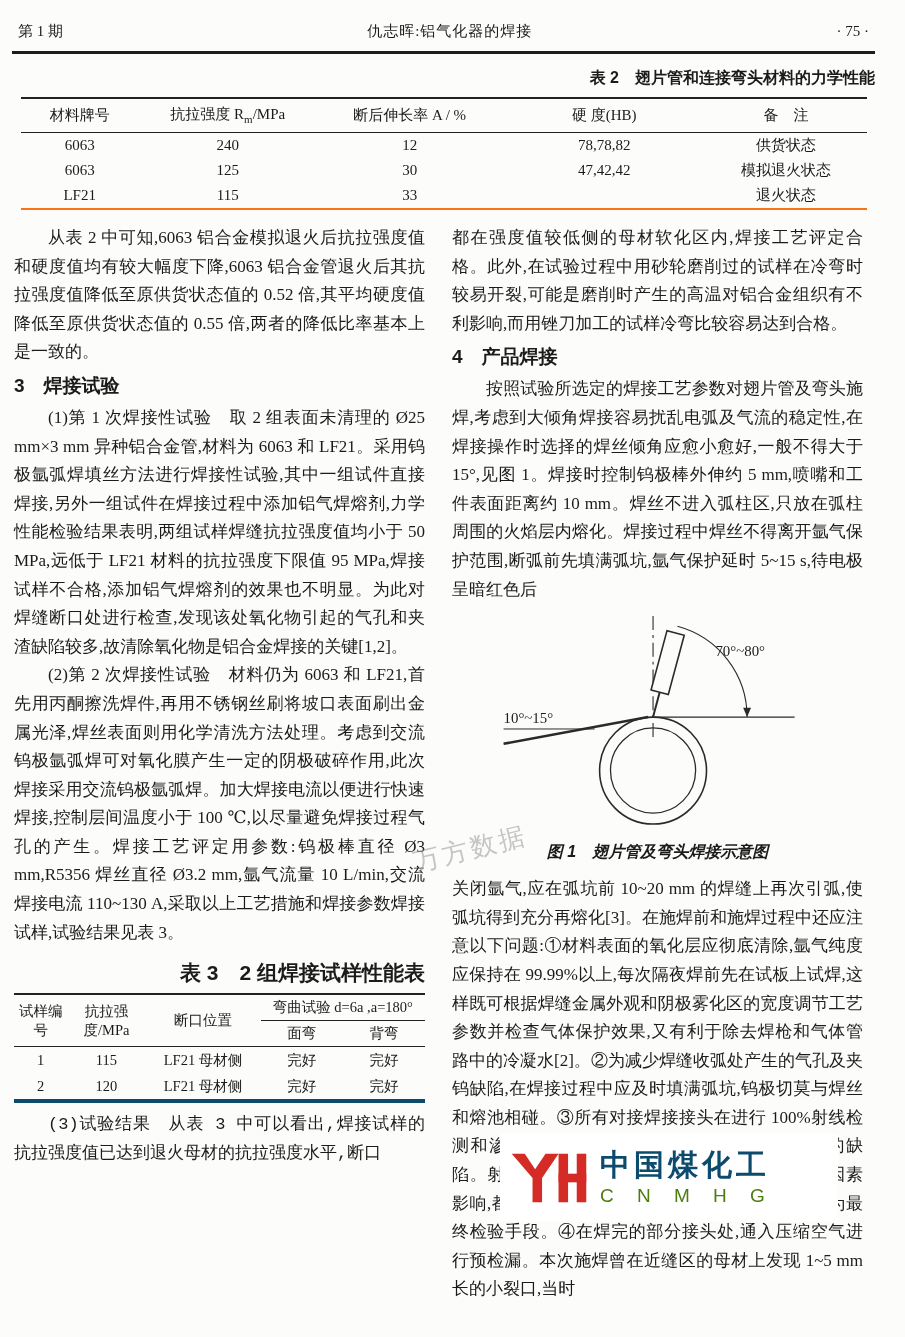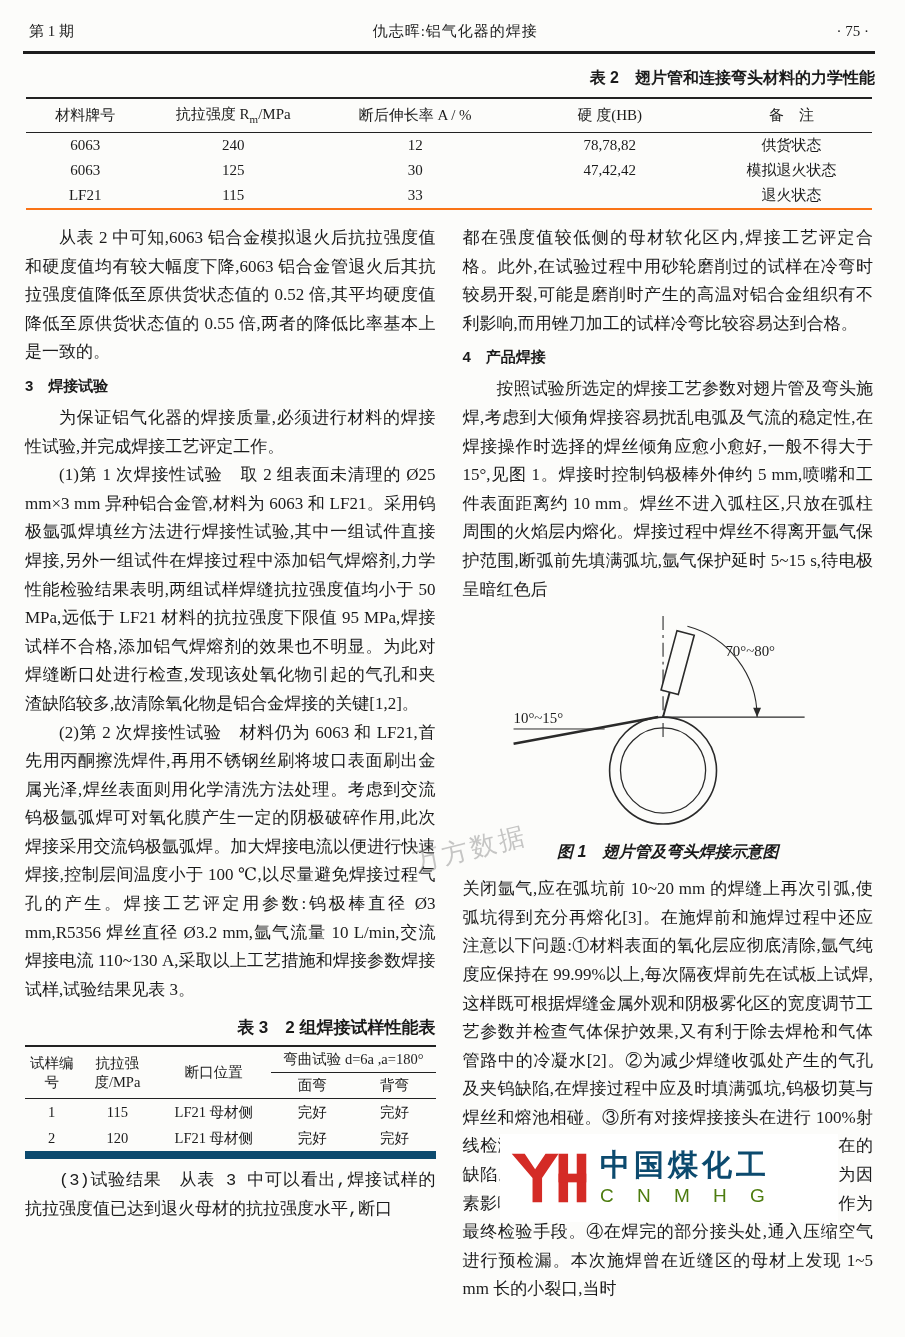--- a/index.html
+++ b/index.html
@@ -1,21 +1,21 @@
 <!DOCTYPE html>
 <html><head>
 <meta charset="utf-8">
 <style>
   * { margin:0; padding:0; box-sizing:border-box; }
   html,body { background:#d8d8d8; }
   .page {
     position:relative; width:905px; height:1337px; margin:0 auto;
     background:#fcfcfa; color:#1b1b1b; overflow:hidden;
     font-family:"Liberation Serif","DejaVu Serif",serif;
-    padding:18px 30px 0 23px;
+    padding:18px 30px 0 12px;
   }
   
   .pg-header { display:flex; justify-content:space-between; align-items:baseline;
     font-size:15px; padding:4px 6px 0 6px; }
   .pg-header .c { letter-spacing:1px; }
   .head-rule { border-top:3px solid #1d1d1d; margin:10px 0 14px 0; }
 
   
   .tbl-caption { text-align:right; font-family:"Liberation Sans","DejaVu Sans",sans-serif;
     font-weight:bold; font-size:16px; margin-bottom:8px; }
@@ -26,30 +26,30 @@
   .t2 td { padding:3px 4px; text-align:center; }
   sub { font-size:11px; }
 
   
   .columns { display:flex; gap:27px; padding:14px 2px 0 2px; }
   .col { width:411px; }
   .col p { font-size:17px; line-height:28.6px; text-align:justify; }
   .indent { text-indent:2em; }
   .h-sec, .h-sub {
     font-family:"Liberation Sans","DejaVu Sans",sans-serif; font-weight:bold;
-    font-size:15px; line-height:28px; margin:5px 0 4px 0;
+    font-size:19px; line-height:28px; margin:5px 0 4px 0;
   }
 
   .t3 { width:100%; margin-top:4px; font-size:14.5px;
-    border-top:2px solid #222; border-bottom:8px solid #0c4a6e; }
+    border-top:2px solid #222; border-bottom:4px solid #0c4a6e; }
   .t3 th { font-weight:normal; text-align:center; padding:3px 2px; }
   .t3 thead th { border-bottom:1.2px solid #222; }
   .t3 thead th.spanner { border-bottom:1px solid #222; }
   .t3 td { text-align:center; padding:3.5px 2px; }
-  .t3-caption { margin-top:12px; margin-bottom:6px; font-size:17px; }
+  .t3-caption { margin-top:12px; margin-bottom:6px; font-size:21px; }
   .after-table { margin-top:8px;font-family:Liberation Mono, monospace; }
 
   
   .figure { width:396px; margin:8px auto 0 auto; }
   .figure svg { display:block; margin:0 auto; }
   .figcaption { text-align:center; font-family:"Liberation Sans","DejaVu Sans",sans-serif;
     font-weight:600; font-size:16px; margin:2px 0 12px 0;font-style:italic; }
   .fig-label { font-size:15px; font-family:"Liberation Serif","DejaVu Serif",serif; fill:#1b1b1b; }
 
   
@@ -119,21 +119,20 @@
         <td>退火状态</td>
       </tr>
     </tbody>
   </table>
 
   <div class="columns">
 
     <div class="col">
       <p class="indent">从表 2 中可知,6063 铝合金模拟退火后抗拉强度值和硬度值均有较大幅度下降,6063 铝合金管退火后其抗拉强度值降低至原供货状态值的 0.52 倍,其平均硬度值降低至原供货状态值的 0.55 倍,两者的降低比率基本上是一致的。</p>
       <div class="h-sec">3　焊接试验</div>
-      <p class="indent">为保证铝气化器的焊接质量,必须进行材料的焊接性试验,并完成焊接工艺评定工作。</p>
       <p class="indent">(1)第 1 次焊接性试验　取 2 组表面未清理的 Ø25 mm×3 mm 异种铝合金管,材料为 6063 和 LF21。采用钨极氩弧焊填丝方法进行焊接性试验,其中一组试件直接焊接,另外一组试件在焊接过程中添加铝气焊熔剂,力学性能检验结果表明,两组试样焊缝抗拉强度值均小于 50 MPa,远低于 LF21 材料的抗拉强度下限值 95 MPa,焊接试样不合格,添加铝气焊熔剂的效果也不明显。为此对焊缝断口处进行检查,发现该处氧化物引起的气孔和夹渣缺陷较多,故清除氧化物是铝合金焊接的关键[1,2]。</p>
       <p class="indent">(2)第 2 次焊接性试验　材料仍为 6063 和 LF21,首先用丙酮擦洗焊件,再用不锈钢丝刷将坡口表面刷出金属光泽,焊丝表面则用化学清洗方法处理。考虑到交流钨极氩弧焊可对氧化膜产生一定的阴极破碎作用,此次焊接采用交流钨极氩弧焊。加大焊接电流以便进行快速焊接,控制层间温度小于 100 ℃,以尽量避免焊接过程气孔的产生。焊接工艺评定用参数:钨极棒直径 Ø3 mm,R5356 焊丝直径 Ø3.2 mm,氩气流量 10 L/min,交流焊接电流 110~130 A,采取以上工艺措施和焊接参数焊接试样,试验结果见表 3。</p>
 
       <div class="tbl-caption t3-caption">表 3　2 组焊接试样性能表</div>
       <table class="t3">
         <thead>
           <tr>
             <th rowspan="2" style="width:13%">试样编号</th>
             <th rowspan="2" style="width:19%">抗拉强度/MPa</th>
             <th rowspan="2" style="width:28%">断口位置</th>

